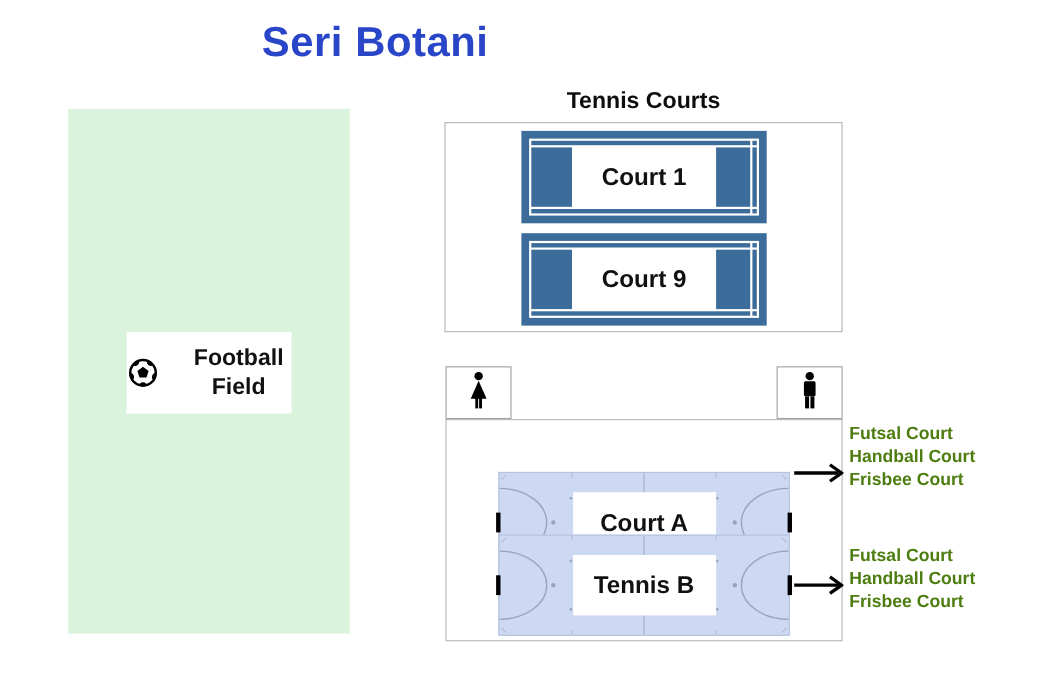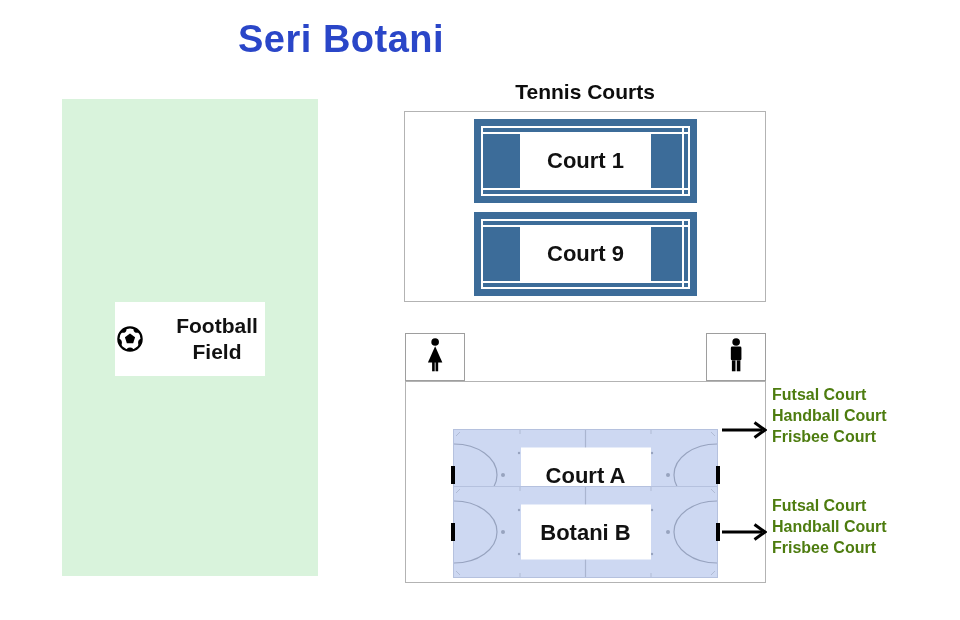--- a/index.html
+++ b/index.html
@@ -179,21 +179,21 @@
           <circle cx="49" cy="45" r="2"></circle>
             <circle cx="214" cy="45" r="2"></circle>
           <circle cx="65" cy="23" r="1.2"></circle>
             <circle cx="65" cy="67" r="1.2"></circle>
           <circle cx="198" cy="23" r="1.2"></circle>
             <circle cx="198" cy="67" r="1.2"></circle>
         </g>
       </svg>
       <div class="goal gl"></div>
       <div class="goal gr"></div>
-      <div class="fc-label">Botani B</div>
+      <div class="fc-label">Tennis B</div>
     </div>
   </div>
 
   <div class="restroom left">
     <svg viewBox="0 0 40 58" fill="#000">
       <circle cx="20" cy="7" r="5.4"></circle>
       <path d="M20 13 L30.2 36 L9.8 36 Z"></path>
       <rect x="15.7" y="35" width="3.7" height="13.5"></rect>
       <rect x="20.6" y="35" width="3.7" height="13.5"></rect>
     </svg>

